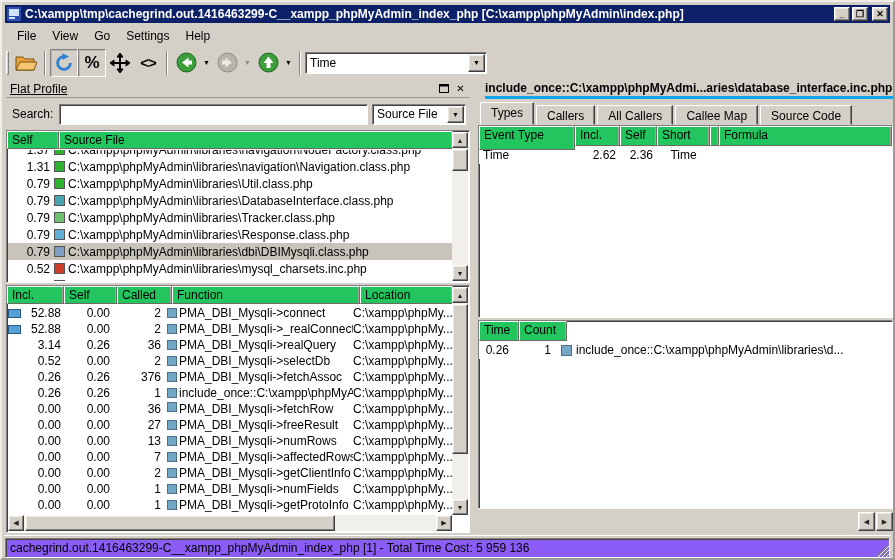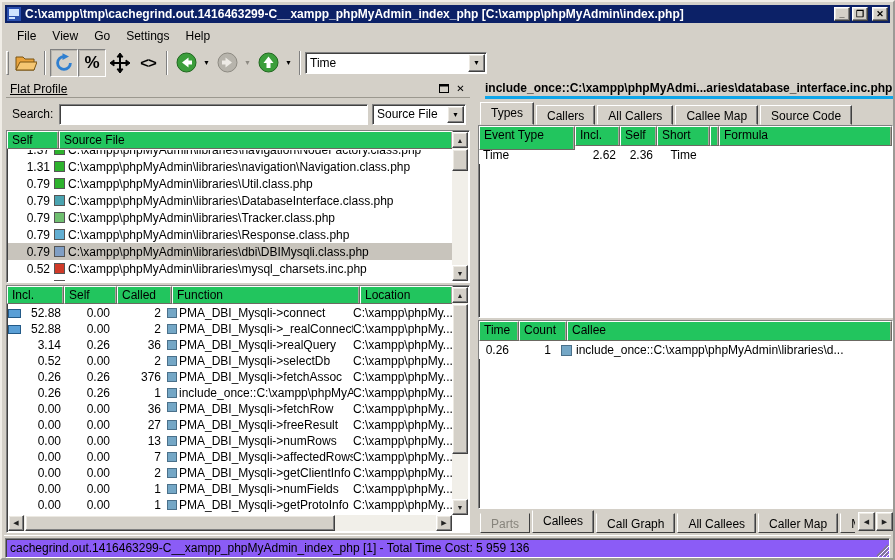--- a/index.html
+++ b/index.html
@@ -460,42 +460,33 @@
             <span class="clip" style="width:53px;text-align:center">Time</span>
             <span class="clip" style="flex:1;padding-left:12px"></span>
           </div>
         </div>
     </div>
 
     <div id="calleesbox" class="sunk">
       <div class="hrow" style="height:20px">
         <span class="hcell" style="width:40px;height:20px">Time</span>
         <span class="hcell" style="width:48px;height:20px">Count</span>
-        <span class="hcell" style="flex:1;height:20px">Callee</span>
       </div>
       <div id="callee-rows">
           <div class="trow">
             <span class="num clip" style="width:34px;padding-right:4px">0.26</span>
             <span class="num clip" style="width:44px;padding-right:6px">1</span>
             <span class="clip" style="flex:1;display:flex;align-items:center">
               <span class="ficon" style="width:11px;height:11px;margin:0 4px"></span>
               <span class="clip" style="flex:1">include_once::C:\xampp\phpMyAdmin\libraries\d...</span>
             </span>
           </div>
         </div>
     </div>
 
-    <div class="tabrow bottom" style="left:4px;top:429px;height:24px;right:40px;overflow:hidden" id="bottom-tabs">
-        <span class="tab disabled">Parts</span>
-        <span class="tab active">Callees</span>
-        <span class="tab">Call Graph</span>
-        <span class="tab">All Callees</span>
-        <span class="tab">Caller Map</span>
-        <span class="tab">Machine</span>
-      </div>
     <span class="sbtn rais" style="top:432px;right:20px;width:17px;height:19px;position:absolute">◀</span>
     <span class="sbtn rais" style="top:432px;right:2px;width:17px;height:19px;position:absolute">▶</span>
   </div>
 
   <div id="statusbar">
     <div class="inner sunk" style="background:#8b5cf6">
       <span class="clip">cachegrind.out.1416463299-C__xampp_phpMyAdmin_index_php [1] - Total Time Cost: 5 959 136</span>
     </div>
     <span id="grip">
       <svg width="13" height="13" viewBox="0 0 13 13">

